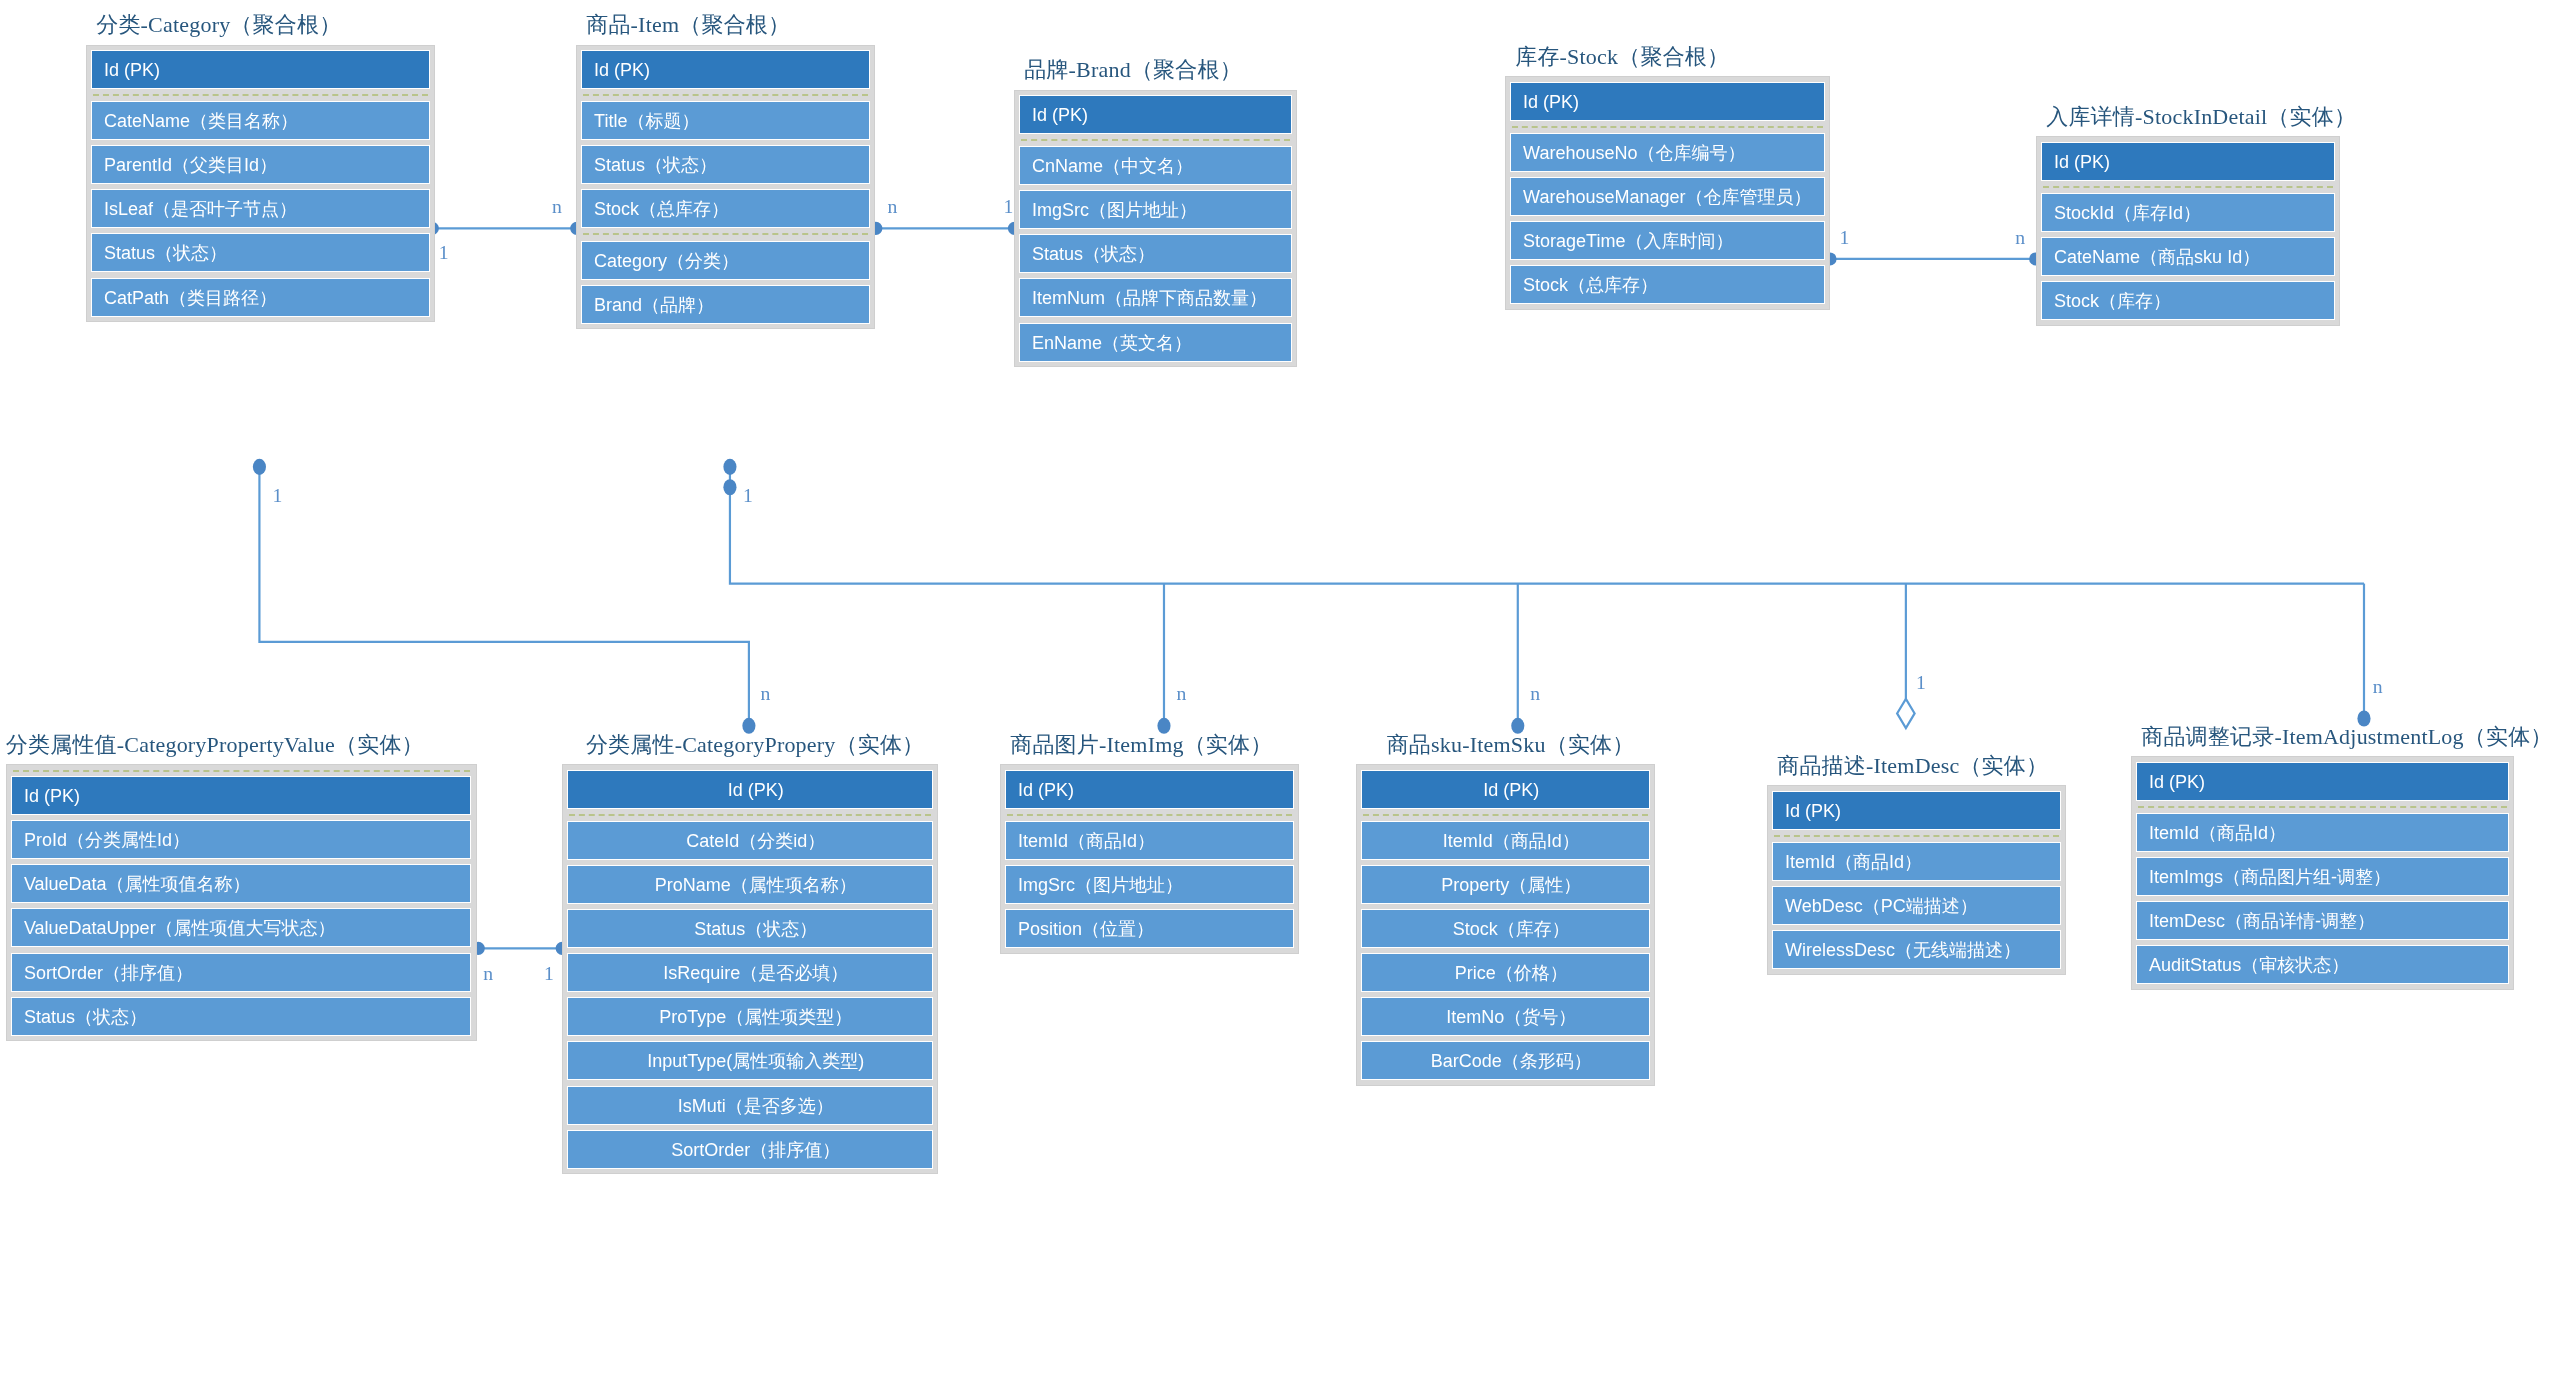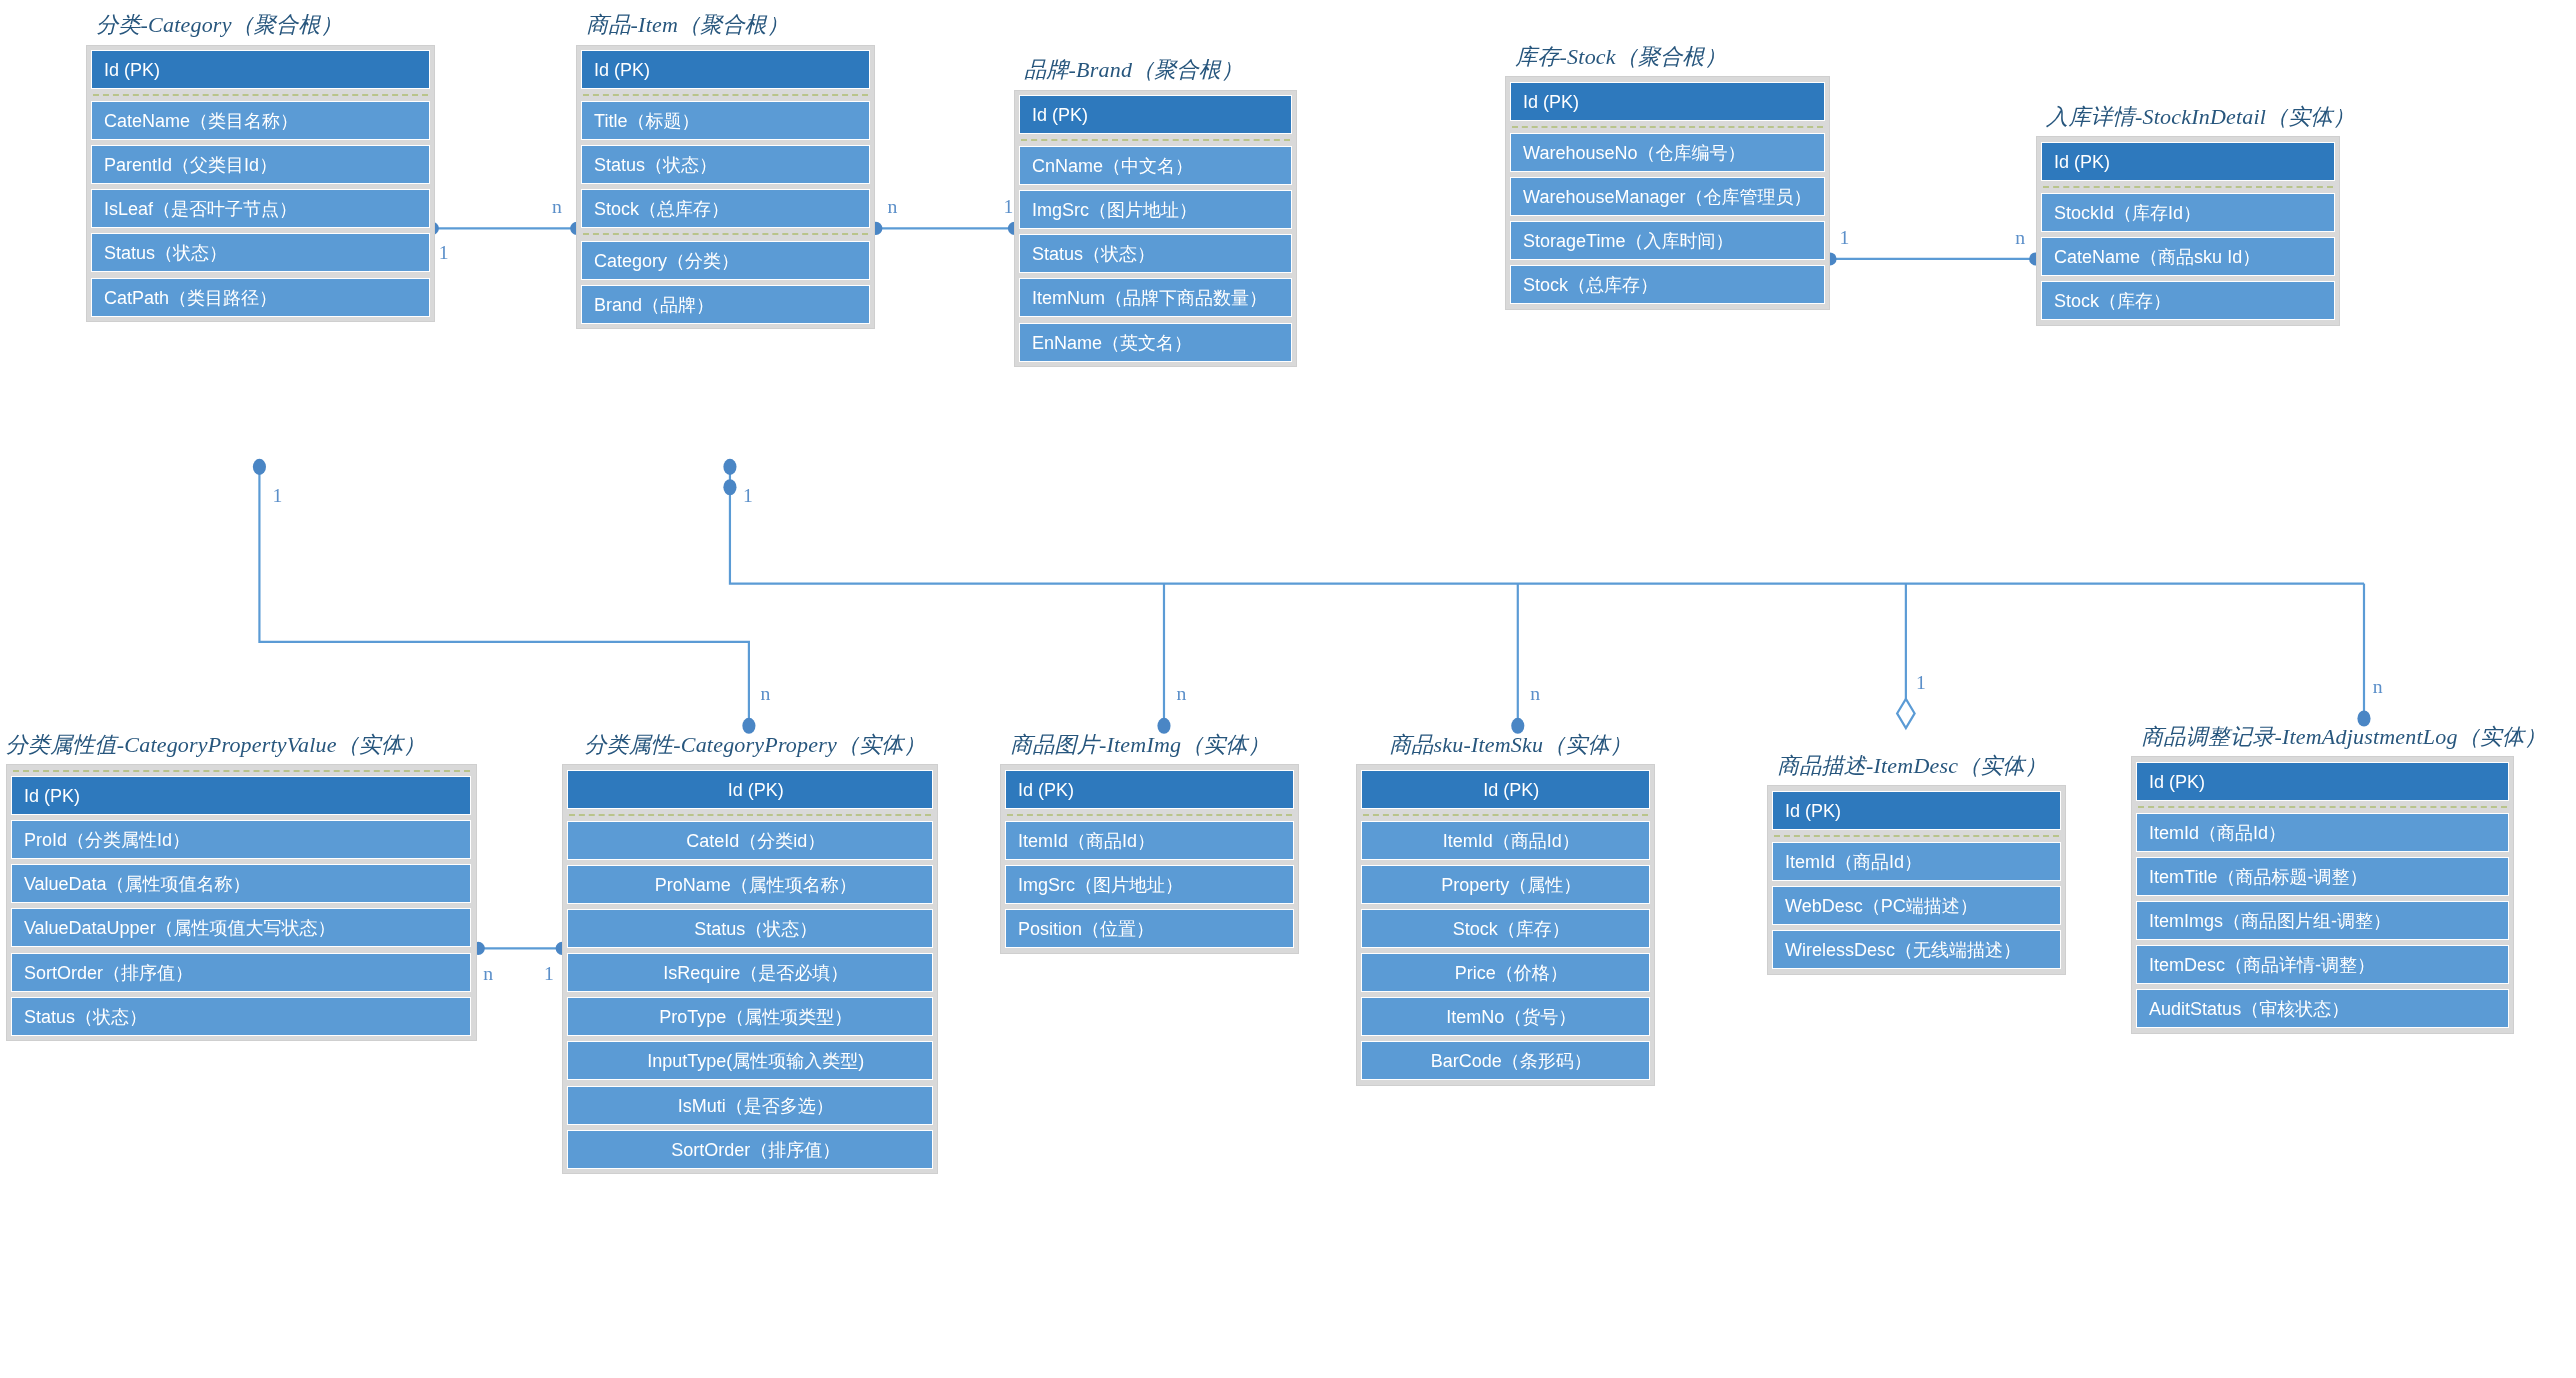--- a/index.html
+++ b/index.html
@@ -53,21 +53,20 @@
     z-index: 2;
   }
   .entity-title {
     font-family: "Liberation Serif", "DejaVu Serif", serif;
     font-size: 22px;
     color: #27567d;
     white-space: nowrap;
     margin-bottom: 4.4px;
     padding-left: 10.2px;
     letter-spacing: 0.2px;
-    font-style: italic;
   }
   .entity-box {
     background: #d9d9d9;
     border: 0.7px solid #cfcfcf;
     padding: 4.4px 4.4px 4.4px 4.4px;
     box-sizing: border-box;
   }
   .field {
     background: #5b9bd5;
     color: #ffffff;
@@ -284,21 +283,20 @@
       <div class="field">WirelessDesc（无线端描述）</div>
     </div>
   </div>
 
   <div class="entity" style="left:2131px; top:722px; width:383px;">
     <div class="entity-title">商品调整记录-ItemAdjustmentLog（实体）</div>
     <div class="entity-box">
       <div class="field pk">Id (PK)</div>
       <div class="sep"></div>
       <div class="field">ItemId（商品Id）</div>
-      <div class="field">ItemTitle（商品标题-调整）</div>
       <div class="field">ItemImgs（商品图片组-调整）</div>
       <div class="field">ItemDesc（商品详情-调整）</div>
       <div class="field">AuditStatus（审核状态）</div>
     </div>
   </div>
 
 </div>
 
 
 </body></html>

